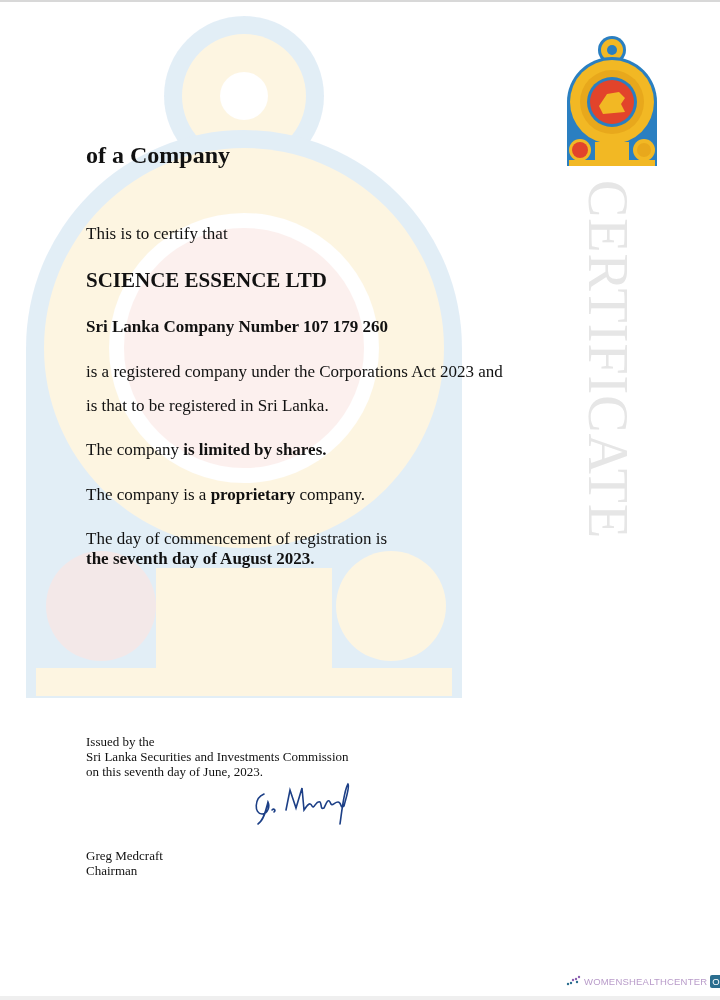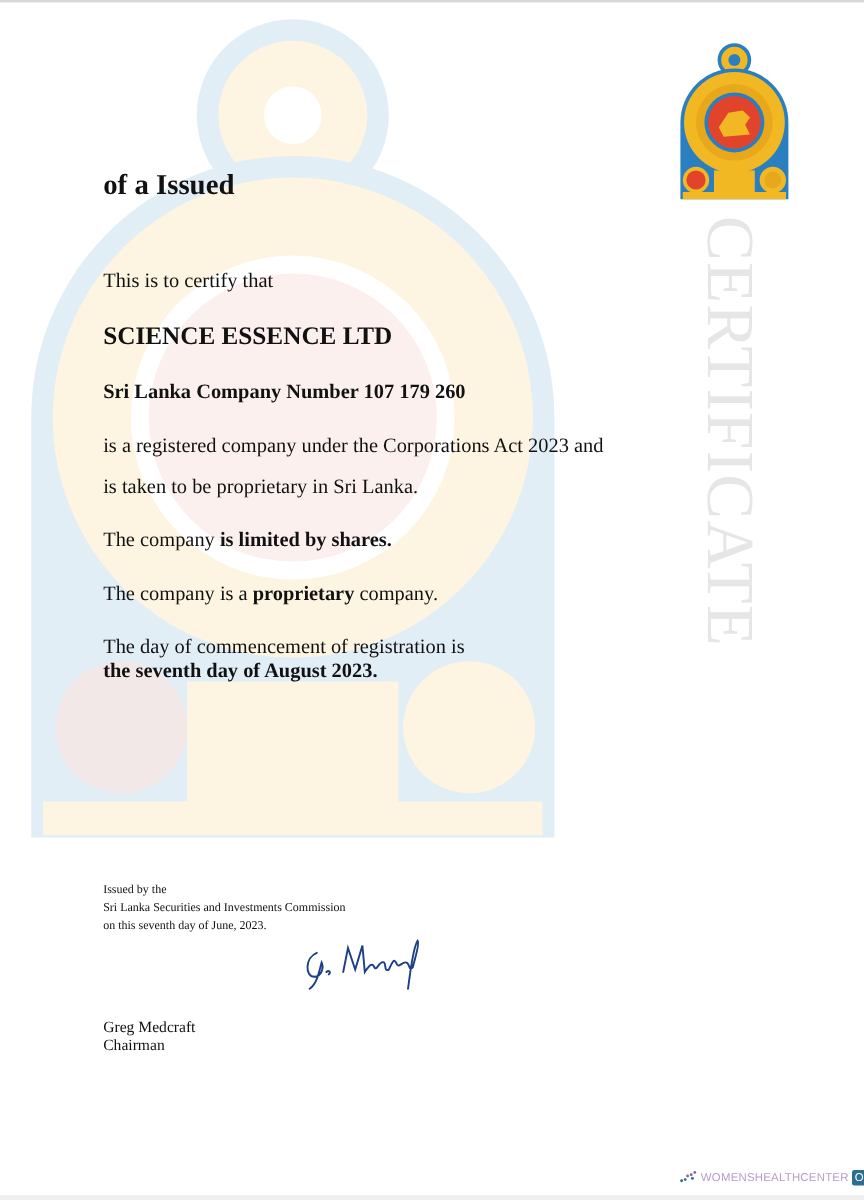--- a/index.html
+++ b/index.html
@@ -18,21 +18,21 @@
 
   .crest { position: absolute; left: 563px; top: 34px; width: 98px; height: 134px; }
 
   .content { position: absolute; left: 86px; top: 140px; width: 520px; }
   .title { font-weight: bold; font-size: 24px; line-height: 30px; margin: 0; }
   .p { font-size: 17px; line-height: 20px; margin: 0; position: absolute; left: 0; white-space: nowrap; }
   .company-name { font-size: 21px; font-weight: bold; }
   .company-number { font-size: 17px; font-weight: bold; }
   b { font-weight: bold; }
 
-  .issued { position: absolute; left: 86px; top: 734px; font-size: 10px; line-height: 15px; }
+  .issued { position: absolute; left: 86px; top: 734px; font-size: 13px; line-height: 15px; }
   .signer { position: absolute; left: 86px; top: 848px; font-size: 13px; line-height: 15px; }
   .signature { position: absolute; left: 250px; top: 780px; width: 110px; height: 48px; }
 
   .footer-logo { position: absolute; left: 566px; top: 973px; height: 16px; display: flex; align-items: center;
                  font-family: "Liberation Sans", sans-serif; font-size: 9.5px; color: #b89bc9; letter-spacing: 0.2px; }
   .footer-dots { width: 16px; height: 14px; margin-right: 2px; }
   .org-badge { background: #2b6e8f; color: #fff; font-size: 9.5px; padding: 1px 2px; margin-left: 3px; border-radius: 2px; }
 </style>
 </head>
 <body>
@@ -68,27 +68,27 @@
   <rect x="32" y="108" width="34" height="20" fill="#f2b824"></rect>
   <circle cx="17" cy="116" r="11" fill="#f2b824"></circle>
   <circle cx="17" cy="116" r="8" fill="#e2442b"></circle>
   <circle cx="81" cy="116" r="11" fill="#f2b824"></circle>
   <circle cx="81" cy="116" r="7" fill="#e8a81c"></circle>
   <rect x="6" y="126" width="86" height="6" fill="#f2b824"></rect>
 </svg>
 
 <div class="content">
   <div class="title">
-    <div>of a Issued</div>
+    <div>of a Company</div>
   </div>
   <div class="p" style="top:84px;">This is to certify that</div>
   <div class="p company-name" style="top:130px;">SCIENCE ESSENCE LTD</div>
   <div class="p company-number" style="top:177px;">Sri Lanka Company Number 107 179 260</div>
   <div class="p" style="top:222px;">is a registered company under the Corporations Act 2023 and</div>
-  <div class="p" style="top:256px;">is taken to be proprietary in  Sri Lanka.</div>
+  <div class="p" style="top:256px;">is that to be registered in  Sri Lanka.</div>
   <div class="p" style="top:300px;"><span>The company </span><b>is limited by shares.</b></div>
   <div class="p" style="top:345px;"><span>The company is a </span><b>proprietary</b><span> company.</span></div>
   <div class="p" style="top:389px;text-align:center;">The day of commencement of registration is</div>
   <div class="p" style="top:409px;font-weight:bold;">the seventh day of August 2023.</div>
 </div>
 
 <div class="issued">
   <div>Issued by the</div>
   <div>Sri Lanka Securities and Investments Commission</div>
   <div>on this seventh day of June, 2023.</div>

